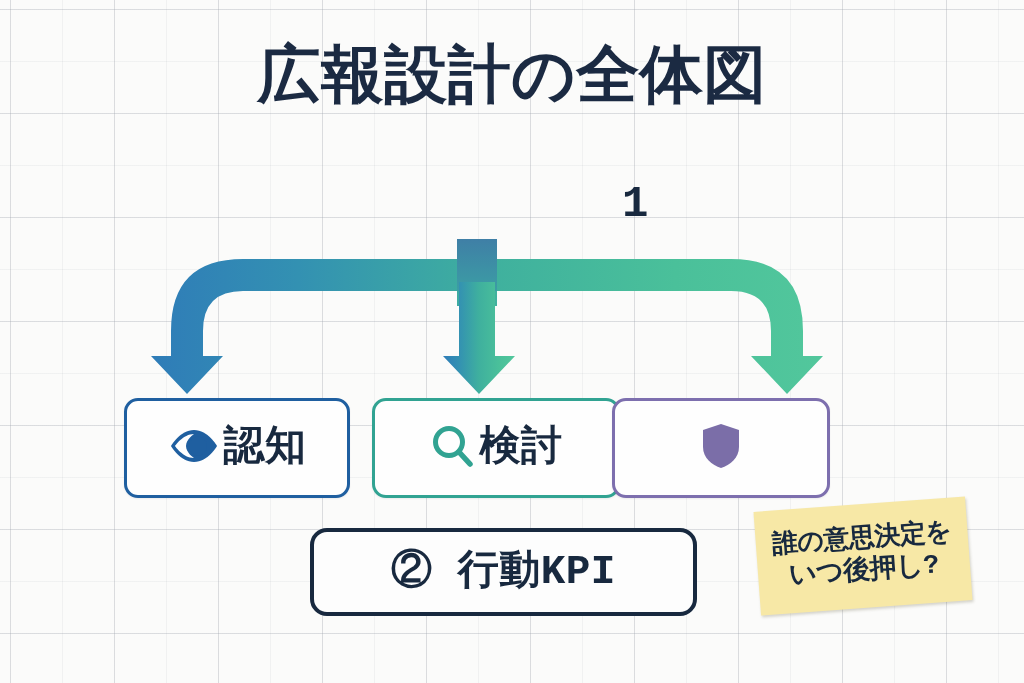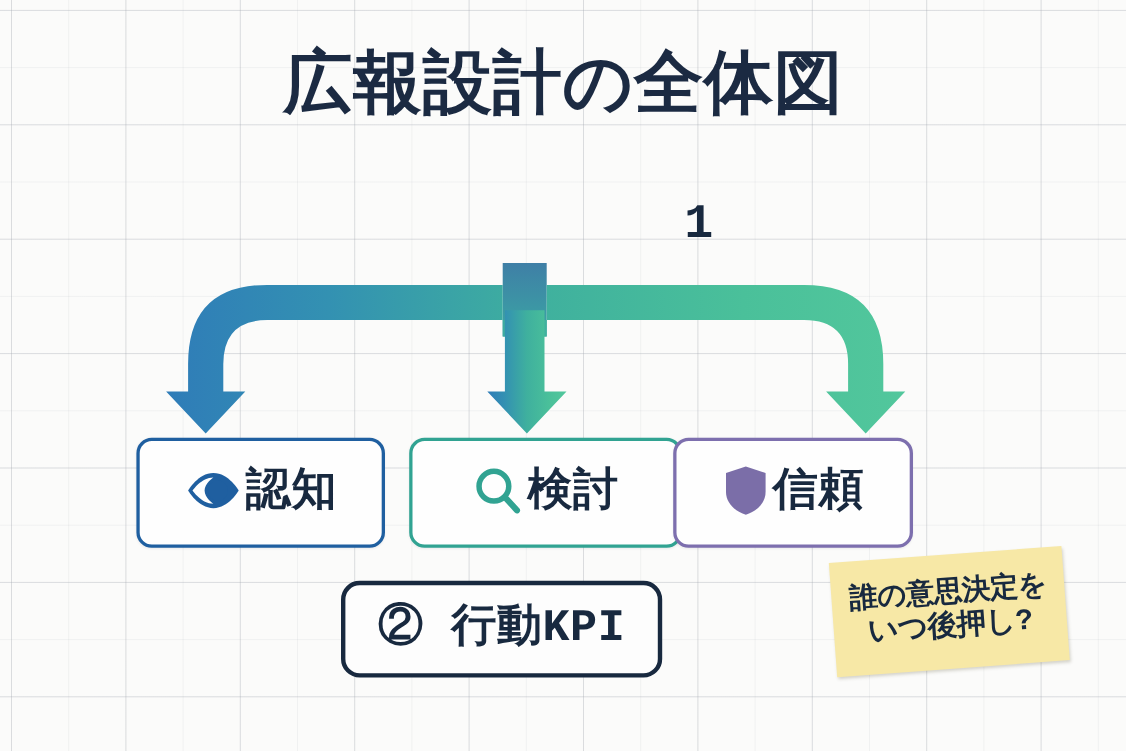--- a/index.html
+++ b/index.html
@@ -111,21 +111,21 @@
   }
   #stage-0 { left: 124px; width: 226px; border-color: #1f5fa0; }
   #stage-1 { left: 372px; width: 248px; border-color: #31a392; }
   #stage-2 { left: 612px; width: 218px; border-color: #7d6fae; }
 
   
   #kpi-box {
     position: absolute;
     left: 310px;
     top: 528px;
-    width: 292px;
+    width: 387px;
     height: 88px;
     background: #fdfdfd;
     border: 4px solid #18293f;
     border-radius: 17px;
     display: flex;
     align-items: center;
     justify-content: center;
     box-sizing: border-box;
   }
   #kpi-box .kpi-label {
@@ -250,21 +250,20 @@
     </span>
     <span class="stage-label">検討</span>
   </div>
 
   <div id="stage-2" class="stage-box">
     <span class="stage-icon">
       <svg width="42" height="48" viewBox="0 0 42 48">
         <path d="M21 2 L39 8 L39 25 C39 36 30 43 21 46 C12 43 3 36 3 25 L3 8 Z" fill="#7b6ea8"></path>
       </svg>
     </span>
-    <span class="stage-label">信頼</span>
   </div>
 
   <div id="kpi-box">
     <span class="kpi-label">② 行動KPI</span>
   </div>
 
   <div id="sticky-note">
     <span class="note-line note-line-1">誰の意思決定を</span>
     <span class="note-line note-line-2">いつ後押し?</span>
   </div>

